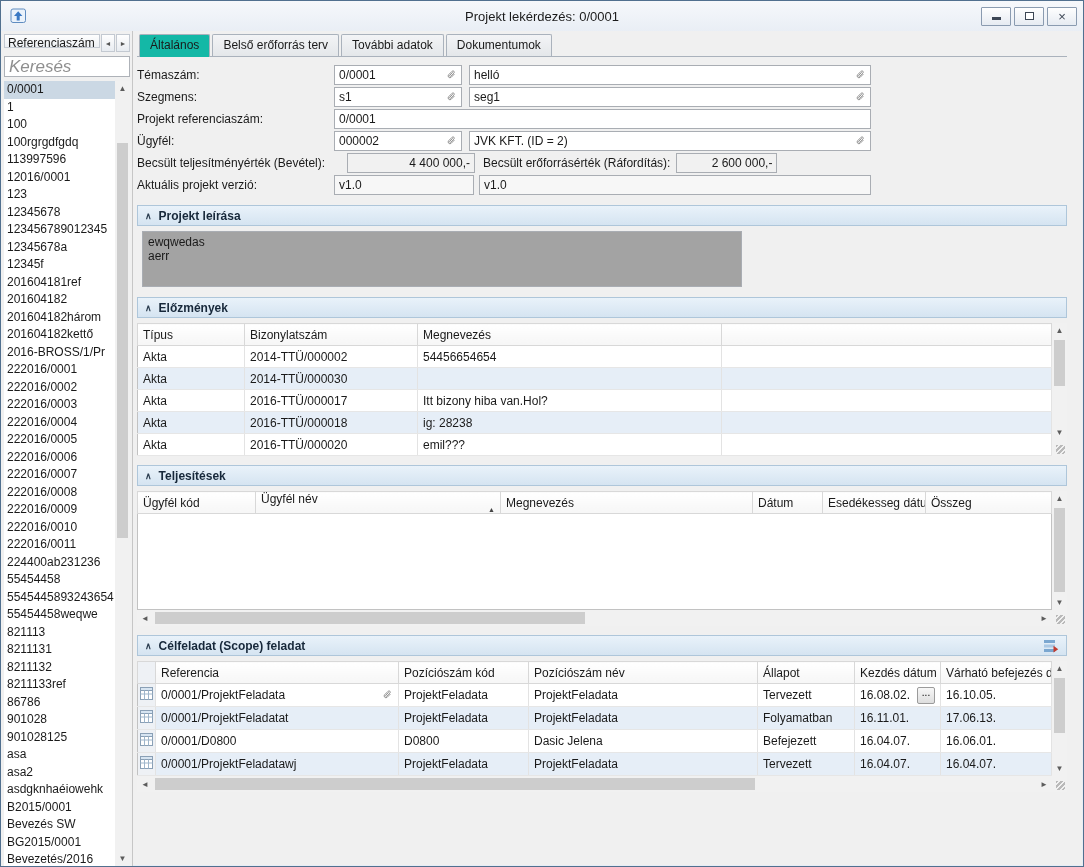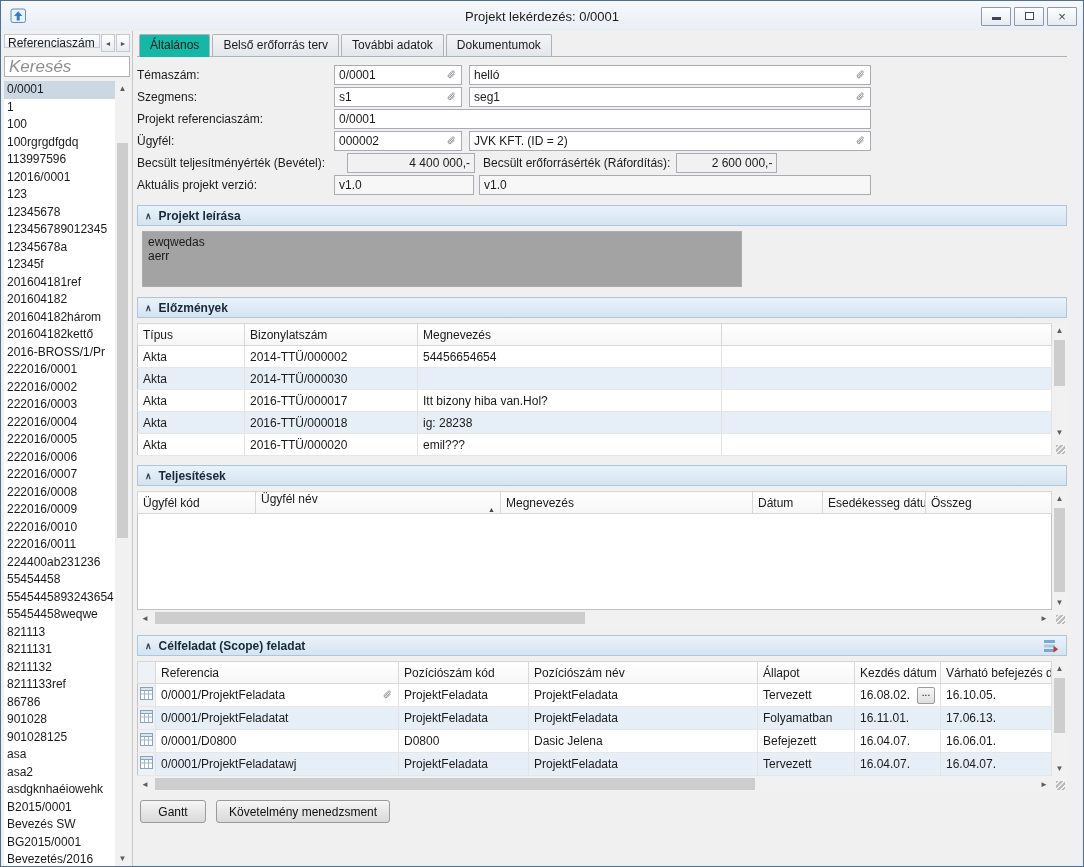--- a/index.html
+++ b/index.html
@@ -721,21 +721,17 @@
           <div class="vscroll-col">
             <div class="sb-btn">▲</div>
             <div class="sb-track">
                 <div class="vthumb" style="top:2px;height:55px;"></div>
               </div>
             <div class="sb-btn">▼</div>
             <div class="corner"></div>
           </div>
         </div>
 
-        <div class="footer">
-          <button class="btn">Gantt</button>
-          <button class="btn">Követelmény menedzsment</button>
-        </div>
 
       </div>
     </div>
   </div>
 </div>
 
 </body></html>

